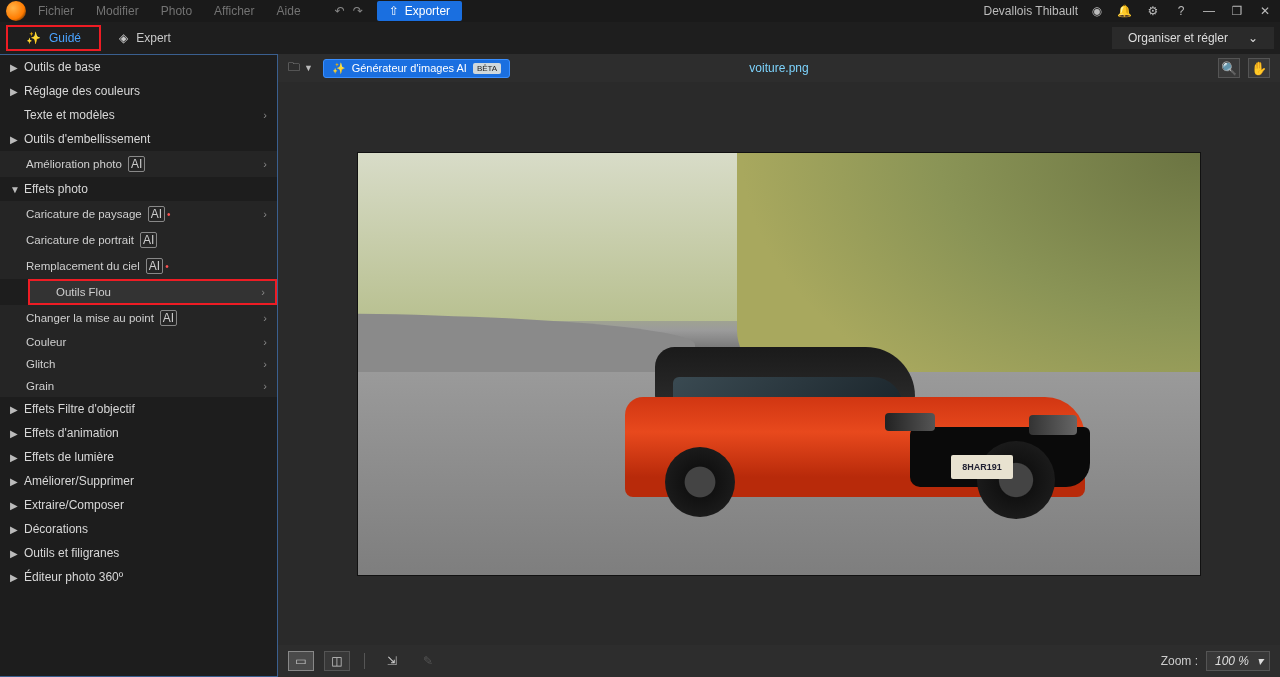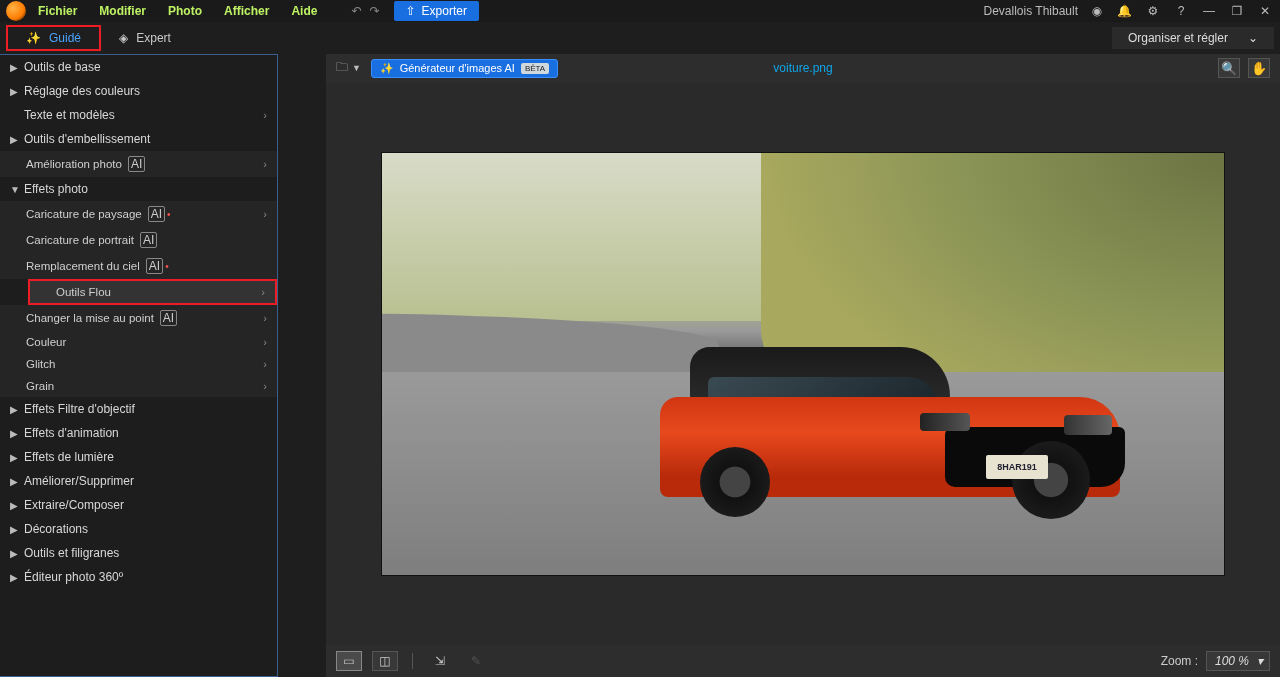--- a/index.html
+++ b/index.html
@@ -1,61 +1,61 @@
 <!DOCTYPE html>
 <html><head>
 <meta charset="utf-8">
 <style>
   * { box-sizing: border-box; margin: 0; padding: 0; font-family: Arial, Helvetica, sans-serif; }
   body { background: #1e1e1e; width: 1280px; height: 677px; color: #c8c8c8; overflow: hidden; font-size: 12px; }
 
   .titlebar { height: 22px; background: #1a1a1a; display: flex; align-items: center; padding: 0 6px; }
   .logo { width: 20px; height: 20px; border-radius: 50%; background: radial-gradient(circle at 35% 35%, #ffb347, #ff7b00 60%, #000); display: flex; align-items: center; justify-content: center; margin-right: 8px; }
   .menu { display: flex; gap: 14px; }
-  .menu span { color: #bef264; cursor: pointer; padding: 2px 4px; font-weight: bold; }
+  .menu span { color: #737373; cursor: pointer; padding: 2px 4px; }
   .history { margin-left: 30px; display: flex; gap: 8px; color: #888; }
   .export-btn { margin-left: 14px; background: #1a6fe0; color: #fff; padding: 3px 12px; border-radius: 2px; display: flex; align-items: center; gap: 6px; cursor: pointer; }
   .titlebar-right { margin-left: auto; display: flex; align-items: center; gap: 10px; color: #bbb; }
   .titlebar-right .icon-btn { width: 18px; height: 18px; display: inline-flex; align-items: center; justify-content: center; cursor: pointer; }
 
   .mode-bar { height: 32px; background: #1e1e1e; display: flex; align-items: center; padding: 0 6px; }
   .mode-tab { display: flex; align-items: center; gap: 8px; padding: 4px 18px; color: #c8c8c8; cursor: pointer; }
   .mode-tab.active { color: #4aa3ff; border: 2px solid #ee1c24; }
   .mode-bar-right { margin-left: auto; }
   .organize-btn { background: #2a2a2a; color: #ddd; padding: 4px 16px; display: flex; align-items: center; gap: 20px; cursor: pointer; }
 
-  .main { display: flex; height: calc(677px - 22px - 32px); gap: 48px; }
+  .main { display: flex; height: calc(677px - 22px - 32px); }
   .sidebar { width: 278px; background: #1d1d1d; border: 1px solid #3a5f8f; border-left: none; overflow-y: auto; }
   .side-item { display: flex; align-items: center; padding: 5px 10px; cursor: pointer; color: #d8d8d8; }
   .side-item.expanded { background: #1d1d1d; }
   .side-item.sub { padding-left: 26px; font-size: 11.5px; color: #cfcfcf; background: #252525; }
   .side-item.highlight { border: 2px solid #ee1c24; background: #333; margin-left: 28px; }
   .arrow { width: 10px; display: inline-block; margin-right: 4px; color: #bbb; font-size: 10px; }
   .arrow.down::before { content: "▼"; }
   .arrow.right::before { content: "▶"; }
   .side-item .chev { margin-left: auto; color: #888; font-size: 11px; }
   .ai-badge { display: inline-block; border: 1px solid #888; border-radius: 2px; font-size: 12px; padding: 0 2px; margin-left: 6px; color: #ccc; }
   .red-dot { color: #ff5252; font-size: 10px; margin-left: 2px; }
 
   .canvas-area { flex: 1; display: flex; flex-direction: column; background: #2a2a2a; }
   .canvas-top { height: 28px; background: #2d2d2d; display: flex; align-items: center; padding: 0 10px; gap: 10px; }
   .folder-btn { display: flex; align-items: center; gap: 4px; color: #bbb; cursor: pointer; }
   .ai-gen-btn { display: flex; align-items: center; gap: 6px; background: #1a6fe0; border: 1px solid #3a8fff; color: #fff; padding: 2px 8px; border-radius: 3px; cursor: pointer; font-size: 11px; }
   .beta-tag { background: #cfd8dc; color: #222; font-size: 8px; padding: 1px 4px; border-radius: 2px; }
-  .filename { position: absolute; left: 50%; transform: translateX(-50%); color: #0ea5e9; }
+  .filename { position: absolute; left: 50%; transform: translateX(-50%); color: #7dd3fc; }
   .canvas-top-right { margin-left: auto; display: flex; gap: 8px; }
   .tool-btn { width: 22px; height: 20px; background: #383838; border: 1px solid #555; display: flex; align-items: center; justify-content: center; cursor: pointer; color: #ccc; font-size: 13px; }
 
   .canvas-body { flex: 1; display: flex; align-items: center; justify-content: center; position: relative; background: #2a2a2a; }
   .image-frame { width: 844px; height: 424px; background: linear-gradient(180deg, #b8c28e 0%, #a8b27e 35%, #9b9b9b 42%, #7a7a7a 46%, #888888 100%); border: 1px solid #111; position: relative; overflow: hidden; }
   .sky { position: absolute; top: 0; left: 0; width: 100%; height: 40%; background: linear-gradient(180deg, #d8dcc8 0%, #b8c090 100%); }
   .hill { position: absolute; top: 0; right: 0; width: 55%; height: 70%; background: radial-gradient(ellipse at top right, #6b7442 0%, #8a9456 40%, #a8a85e 70%); border-bottom-left-radius: 60% 40%; }
   .road { position: absolute; bottom: 0; left: 0; width: 100%; height: 48%; background: linear-gradient(180deg, #9a9a9a 0%, #7e7e7e 100%); }
   .road-curve { position: absolute; top: 38%; left: -10%; width: 50%; height: 15%; background: #8a8a8a; border-top-right-radius: 100% 50%; }
-  .car { position: absolute; bottom: 48px; right: 104px; width: 460px; height: 210px; }
+  .car { position: absolute; bottom: 48px; right: 115px; width: 460px; height: 210px; }
   .car-body { position: absolute; bottom: 30px; left: 0; width: 100%; height: 100px; background: linear-gradient(180deg, #d13612 0%, #e8491d 35%, #b82a0a 80%); border-radius: 18px 40px 8px 8px; }
   .car-roof { position: absolute; bottom: 125px; left: 30px; width: 260px; height: 55px; background: linear-gradient(180deg, #1a1a1a 0%, #2a2a2a 100%); border-radius: 20px 50px 6px 6px; }
   .car-window { position: absolute; bottom: 108px; left: 48px; width: 230px; height: 42px; background: linear-gradient(135deg, #3a4a52 0%, #1a242a 100%); border-radius: 6px 30px 4px 4px; }
   .car-grill { position: absolute; bottom: 40px; right: -5px; width: 180px; height: 60px; background: #0a0a0a; border-radius: 8px 6px 24px 10px; }
   .headlight-l { position: absolute; bottom: 96px; right: 150px; width: 50px; height: 18px; background: linear-gradient(90deg,#222,#555); border-radius: 4px; }
   .headlight-r { position: absolute; bottom: 92px; right: 8px; width: 48px; height: 20px; background: linear-gradient(90deg,#333,#666); border-radius: 4px; }
   .wheel-l { position: absolute; bottom: 10px; left: 40px; width: 70px; height: 70px; background: radial-gradient(circle,#444 30%,#111 32%,#222 100%); border-radius: 50%; }
   .wheel-r { position: absolute; bottom: 8px; right: 30px; width: 78px; height: 78px; background: radial-gradient(circle,#444 30%,#111 32%,#222 100%); border-radius: 50%; }
   .plate { position: absolute; bottom: 48px; right: 72px; width: 62px; height: 24px; background: #e8e2d0; color: #223; font-size: 9px; font-weight: bold; display: flex; align-items: center; justify-content: center; border-radius: 2px; }
 

